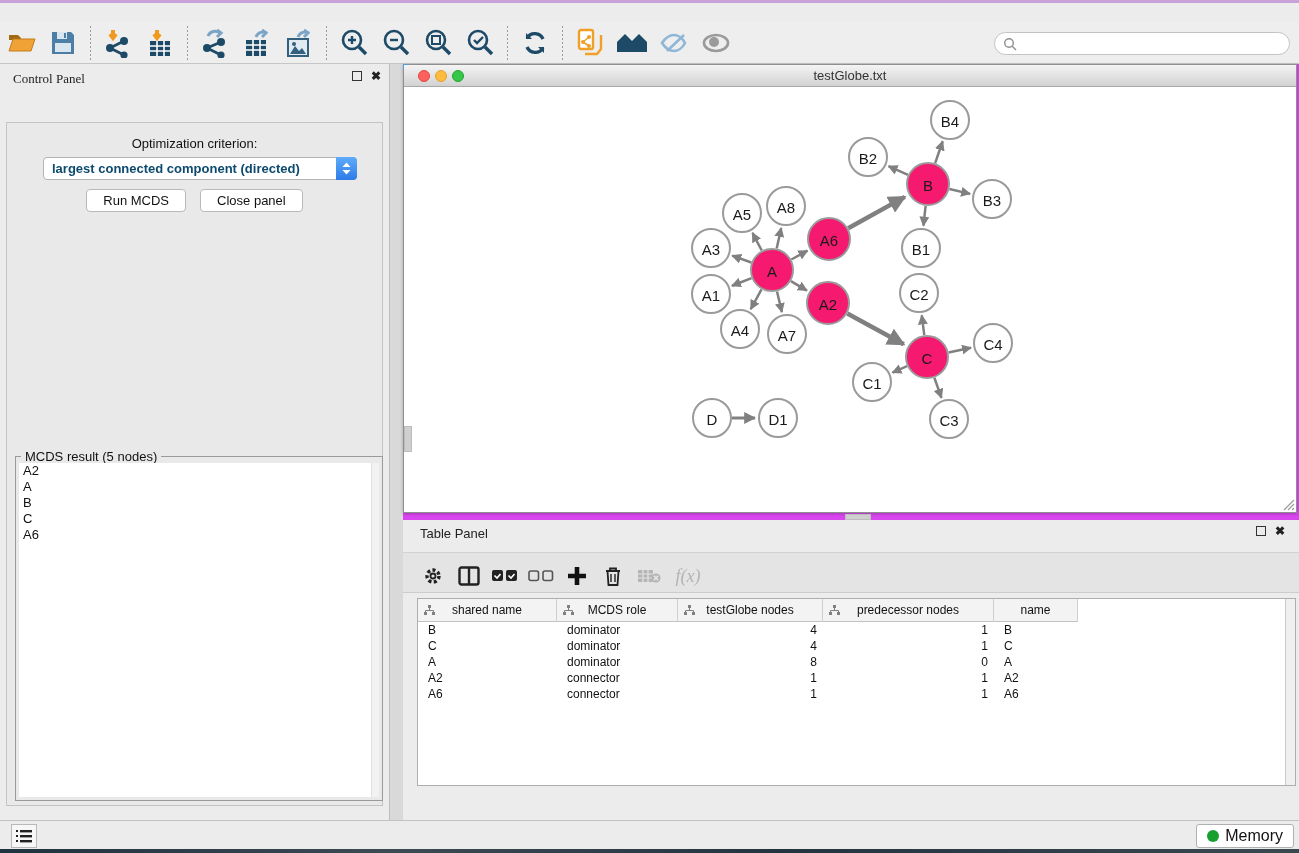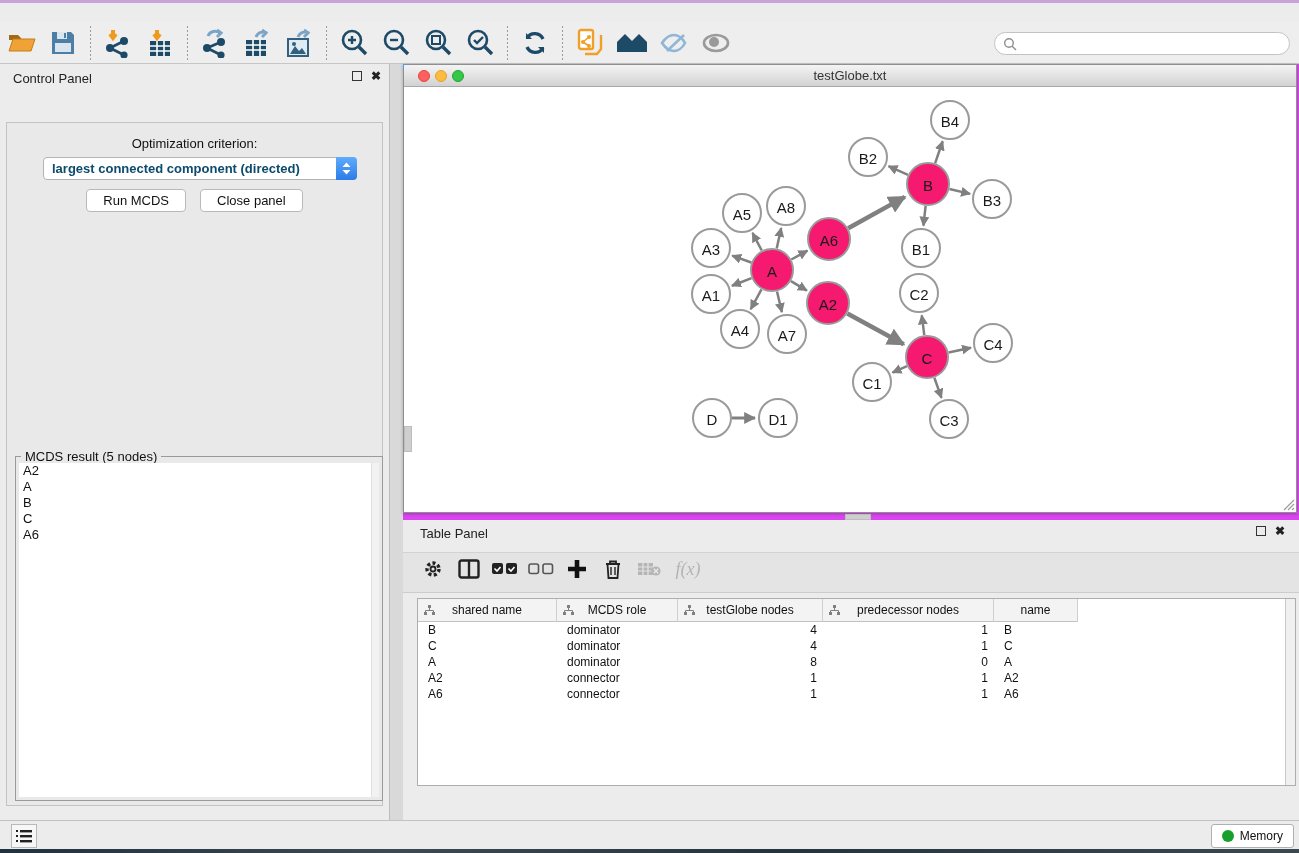--- a/index.html
+++ b/index.html
@@ -31,21 +31,21 @@
   .searchbox { position:absolute; right:9px; top:10px; width:296px; height:23px; background:#fff;
     border:1px solid #c3c3c3; border-radius:12px; display:flex; align-items:center; padding-left:8px; }
   .searchbox input { border:none; outline:none; flex:1; font-size:12px; background:transparent; height:18px; }
 
   
   .main { position:absolute; left:0; top:64px; width:100%; height:756px; background:#d9d9d9; }
 
   
   .control-panel { position:absolute; left:0; top:0; width:390px; height:756px; background:#ececec;
     border-right:1px solid #bdbdbd; }
-  .panel-header { position:absolute; left:0; top:0; width:100%; height:26px; }
+  .panel-header { position:absolute; left:0; top:0; width:100%; height:26px;font-family:Liberation Serif, serif; }
   .panel-header .ph-title { position:absolute; left:13px; top:7px; font-size:13px; color:#222; }
   .ph-btns { position:absolute; right:8px; top:7px; display:flex; gap:9px; align-items:center; }
   .float-btn { width:10px; height:10px; border:1.5px solid #333; display:inline-block; background:transparent; }
   .close-btn { font-size:12px; font-weight:bold; color:#222; line-height:10px; }
 
   .seg { display:flex; }
   .seg .seg-btn { height:22px; border:1px solid #b9b9b9; background:#fff; font-size:13px; color:#111;
     padding:0 13px; margin-left:-1px; display:flex; align-items:center; }
   .seg .seg-btn:first-child { border-radius:5px 0 0 5px; margin-left:0; }
   .seg .seg-btn:last-child { border-radius:0 5px 5px 0; }
@@ -90,21 +90,21 @@
   .split-handle-v { position:absolute; left:-13px; top:366px; width:8px; height:26px; background:#cfcfcf;
     border:1px solid #bdbdbd; }
   .split-handle-h { position:absolute; left:442px; top:450px; width:26px; height:6px; background:#cfcfcf;
     border:1px solid #bdbdbd; }
 
   
   .table-panel { position:absolute; left:0; top:456px; width:896px; height:300px; background:#ececec; }
   .tp-header { position:absolute; left:0; top:0; width:100%; height:28px; }
   .tp-header .ph-title { position:absolute; left:17px; top:6px; font-size:13px; color:#222; }
   .tp-toolbar { position:absolute; left:0; top:32px; width:100%; height:41px; background:#e4e4e4;
-    border-top:1px solid #d2d2d2; border-bottom:1px solid #cccccc; display:flex; align-items:flex-start; padding-left:12px; }
+    border-top:1px solid #d2d2d2; border-bottom:1px solid #cccccc; display:flex; align-items:flex-end; padding-left:12px; }
   .tp-tb-btn { width:36px; height:32px; display:flex; align-items:center; justify-content:center; }
   .fx-label { font-size:18px; font-style:italic; font-family:"Liberation Serif", serif; color:#b3b3b3; margin-left:6px; }
 
   .tbl { position:absolute; left:14px; top:78px; width:879px; height:188px; background:#fff;
     border:1px solid #aeaeae; overflow:hidden; }
   .tbl-header { position:absolute; left:0; top:0; height:23px; display:flex; }
   .th-cell { height:23px; background:#f3f3f3; border-right:1px solid #cfcfcf; border-bottom:1px solid #c2c2c2;
     display:flex; align-items:center; justify-content:center; gap:5px; font-size:12px; color:#111; position:relative; }
   .th-cell .tree-ico { position:absolute; left:6px; top:6px; }
   .tbl-body { position:absolute; left:0; top:23px; right:10px; bottom:0; }
@@ -113,21 +113,21 @@
   .tbl-scroll { position:absolute; right:0; top:0; bottom:0; width:10px; background:#f0f0f0; border-left:1px solid #c9c9c9; }
 
   .tp-tabs { position:absolute; left:0; right:0; top:270px; display:flex; justify-content:center; }
 
   
   .statusbar { position:absolute; left:0; top:820px; width:100%; height:29px; background:#ececec;
     border-top:1px solid #c2c2c2; }
   .sb-left-btn { position:absolute; left:11px; top:3px; width:26px; height:24px; background:#f7f7f7;
     border:1px solid #b9b9b9; display:flex; align-items:center; justify-content:center; }
   .memory-btn { position:absolute; right:5px; top:3px; height:24px; background:#fff; border:1px solid #b0b0b0;
-    border-radius:3px; display:flex; align-items:center; gap:6px; padding:0 10px; font-size:12px; color:#111; }
+    border-radius:3px; display:flex; align-items:center; gap:6px; padding:0 10px; font-size:16px; color:#111; }
   .memory-dot { width:12px; height:12px; border-radius:50%; background:#17a02e; }
 </style>
 </head>
 <body>
 
 <div class="screen">
   <div class="desktop-top"></div>
 
 
   <div class="toolbar">

